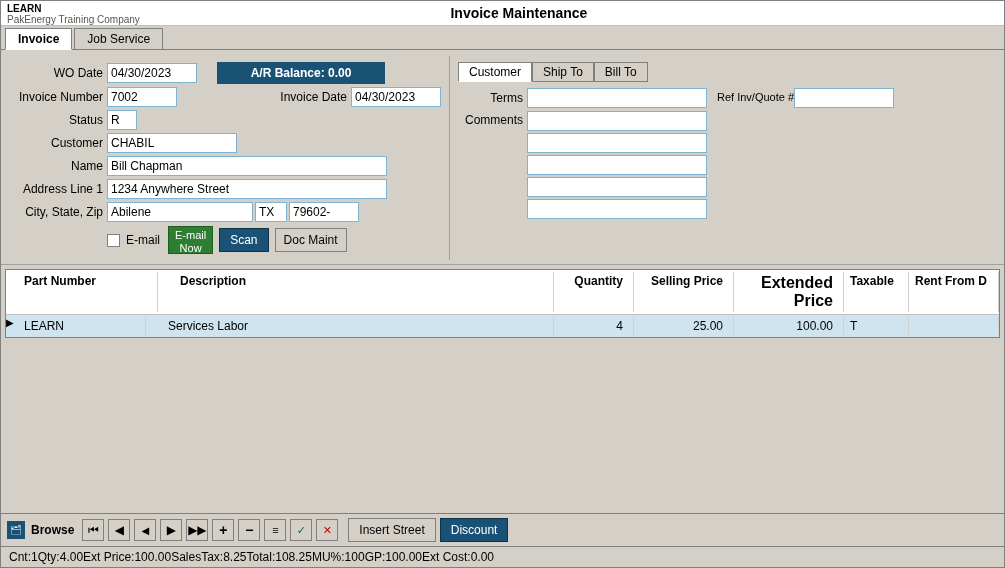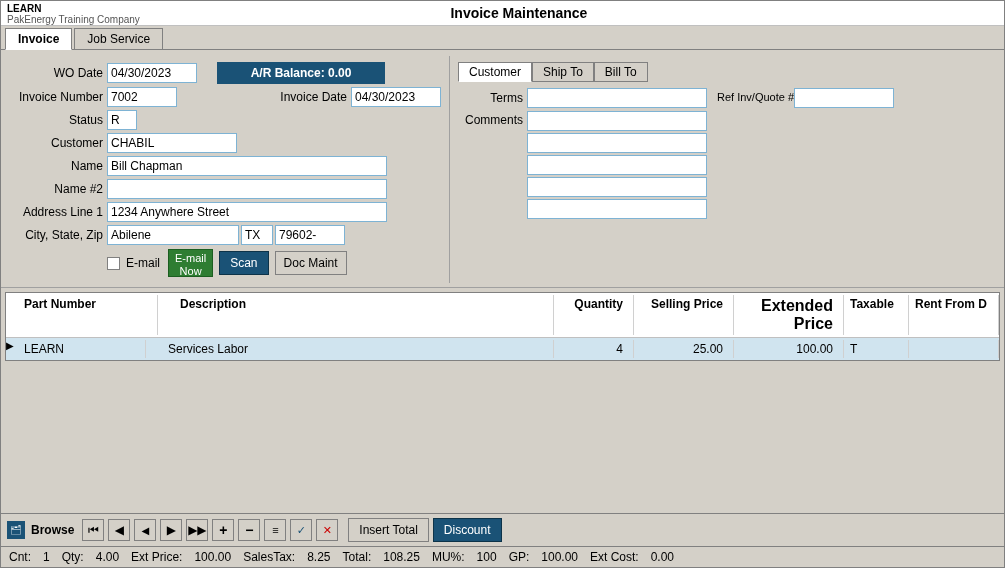--- a/index.html
+++ b/index.html
@@ -16,21 +16,21 @@
     .form-row { display: flex; align-items: center; margin-bottom: 3px; }
     .form-label { text-align: right; min-width: 90px; margin-right: 4px; font-size: 12px; color: #000; }
     .form-input { border: 1px solid #7eb3d4; background: #fff; padding: 1px 3px; font-size: 12px; height: 20px; }
     
     .ar-balance-btn { background: #1a5276; color: #fff; padding: 2px 10px; font-size: 12px; font-weight: bold; border: none; cursor: pointer; height: 22px; }
     
     .status-input { width: 30px; }
     .customer-input { width: 130px; }
     .name-input { width: 280px; }
     .address-input { width: 280px; }
-    .city-input { width: 132px; }
+    .city-input { width: 146px; }
     .state-input { width: 28px; }
     .zip-input { width: 60px; }
     
     .email-row { display: flex; align-items: center; gap: 6px; margin-top: 4px; }
     
     .btn-green { background: #2e7d32; color: #fff; border: 1px solid #1b5e20; padding: 2px 6px; font-size: 11px; cursor: pointer; height: 28px; line-height: 1.1; }
     .btn-blue { background: #1a5276; color: #fff; border: 1px solid #0d3349; padding: 2px 10px; font-size: 12px; cursor: pointer; height: 24px; }
     .btn-gray { background: #d4d0c8; color: #000; border: 1px solid #808080; padding: 2px 8px; font-size: 12px; cursor: pointer; height: 24px; }
     
     .right-panel { flex: 1; padding: 6px 8px; background: #d4d0c8; }
@@ -64,21 +64,21 @@
     
     .grid-row { display: flex; font-size: 12px; padding: 2px 0; background: #d0e8f0; }
     
     .bottom-toolbar { display: flex; align-items: center; gap: 4px; padding: 4px 6px; background: #d4d0c8; border-top: 1px solid #808080; }
     
     .nav-btn { width: 22px; height: 22px; background: #d4d0c8; border: 1px solid #808080; cursor: pointer; display: flex; align-items: center; justify-content: center; font-size: 12px; }
     
     .btn-insert { background: #d4d0c8; color: #000; border: 1px solid #808080; padding: 2px 10px; font-size: 12px; cursor: pointer; height: 24px; margin-left: 6px; }
     .btn-discount { background: #1a5276; color: #fff; border: 1px solid #0d3349; padding: 2px 10px; font-size: 12px; cursor: pointer; height: 24px; }
     
-    .status-bar { display: flex; gap: 12px; padding: 3px 8px; background: #d4d0c8; border-top: 1px solid #808080; font-size: 12px; align-items: center; }
+    .status-bar { display: flex; padding: 3px 8px; background: #d4d0c8; border-top: 1px solid #808080; font-size: 12px; align-items: center; }
     .upper-section { display: flex; border-bottom: 1px solid #a0a0a0; }
     .lower-section { flex: 1; display: flex; flex-direction: column; overflow: hidden; }
     
     .checkbox { width: 13px; height: 13px; border: 1px solid #808080; background: #fff; display: inline-block; }
   </style>
 </head>
 <body>
 
 <div class="window">
 
@@ -123,24 +123,20 @@
       <div class="form-row">
         <span class="form-label">Customer</span>
         <input class="form-input customer-input" value="CHABIL" style="">
       </div>
 
       <div class="form-row">
         <span class="form-label">Name</span>
         <input class="form-input name-input" value="Bill Chapman" style="">
       </div>
 
-      <div class="form-row">
-        <span class="form-label">Name #2</span>
-        <input class="form-input name-input" value="" style="">
-      </div>
 
       <div class="form-row">
         <span class="form-label">Address Line 1</span>
         <input class="form-input address-input" value="1234 Anywhere Street" style="">
       </div>
 
 
       <div class="form-row">
         <span class="form-label">City, State, Zip</span>
         <input class="form-input city-input" value="Abilene" style="">
@@ -231,21 +227,21 @@
     <button class="nav-btn">◀</button>
     <button class="nav-btn" style="font-size:10px;">◀</button>
     <button class="nav-btn">▶</button>
     <button class="nav-btn">▶▶</button>
     <button class="nav-btn" style="font-weight:bold; font-size:14px;">+</button>
     <button class="nav-btn" style="font-weight:bold; font-size:14px;">−</button>
     <button class="nav-btn" style="font-size:11px;">≡</button>
     <button class="nav-btn" style="font-size:11px; color:#1a5276;">✓</button>
     <button class="nav-btn" style="font-size:11px; color:#c00;">✕</button>
 
-    <button class="btn-insert">Insert Total</button>
+    <button class="btn-insert">Insert Street</button>
     <button class="btn-discount">Discount</button>
   </div>
 
   <div class="status-bar">
     <span>Cnt:</span>
     <span>1</span>
     <span>Qty:</span>
     <span>4.00</span>
     <span>Ext Price:</span>
     <span>100.00</span>

